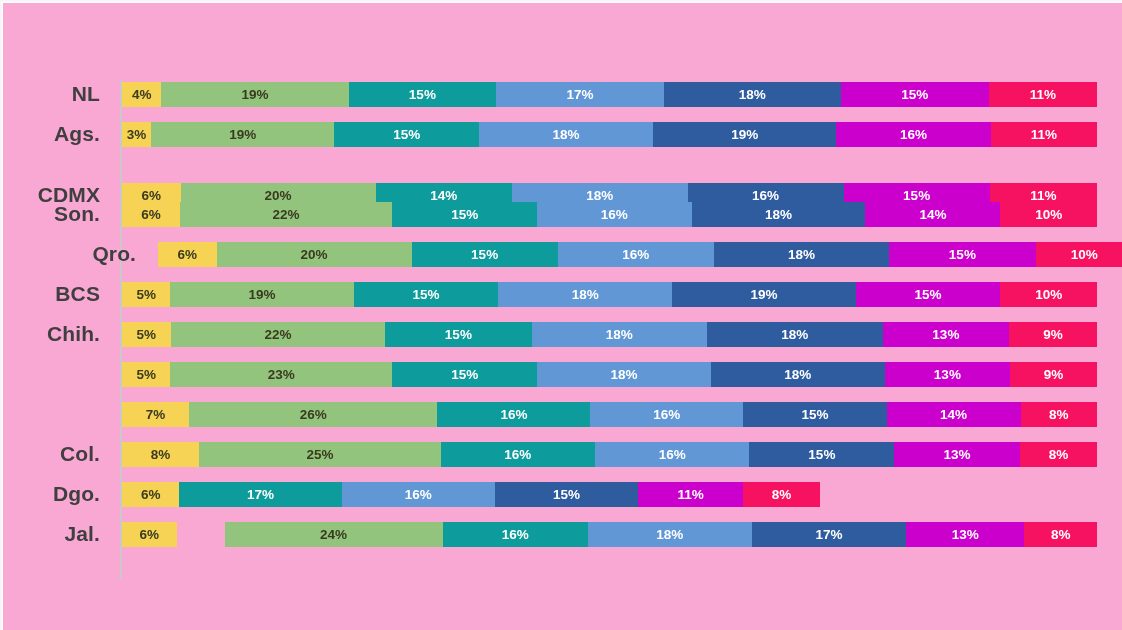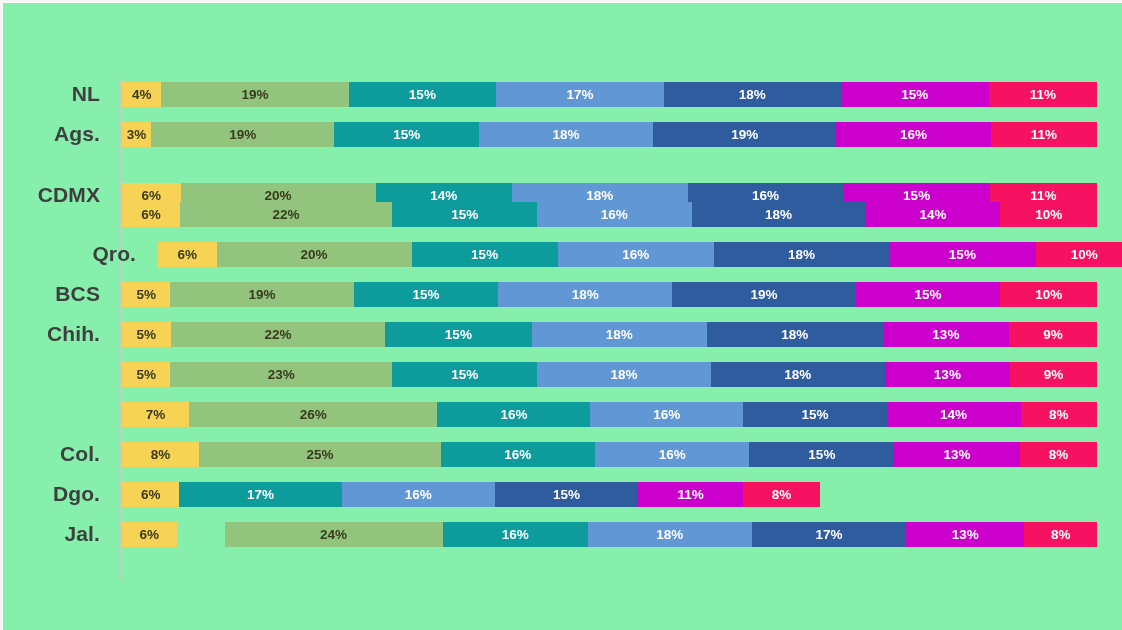--- a/index.html
+++ b/index.html
@@ -14,21 +14,21 @@
     overflow: hidden;
     position: relative;
   }
 
   #chart-root {
     position: absolute;
     left: 0;
     top: 0;
     width: 1122px;
     height: 630px;
-    background: #86efac;
+    background: #f9a8d4;
   }
 
   
   .page-edge-left {
     position: absolute;
     left: 0;
     top: 0;
     width: 3px;
     height: 630px;
     background: linear-gradient(to right, #f2f2f2, #ffffff);
@@ -163,20 +163,21 @@
             <div class="seg seg-label-dark" style="flex: 0.06 0 0px; background: rgb(246, 210, 85);">6%</div>
             <div class="seg seg-label-dark" style="flex: 0.2 0 0px; background: rgb(147, 196, 125);">20%</div>
             <div class="seg seg-label-light" style="flex: 0.14 0 0px; background: rgb(14, 155, 155);">14%</div>
             <div class="seg seg-label-light" style="flex: 0.18 0 0px; background: rgb(96, 151, 212);">18%</div>
             <div class="seg seg-label-light" style="flex: 0.16 0 0px; background: rgb(47, 92, 158);">16%</div>
             <div class="seg seg-label-light" style="flex: 0.15 0 0px; background: rgb(204, 0, 204);">15%</div>
             <div class="seg seg-label-light" style="flex: 0.11 0 0px; background: rgb(246, 18, 96);">11%</div>
           </div>
         </div>
         <div class="row" style="top: 120px;">
+          <div class="row-label">Son.</div>
           <div class="bar">
             <div class="seg seg-label-dark" style="flex: 0.0594059 0 0px; background: rgb(246, 210, 85);">6%</div>
             <div class="seg seg-label-dark" style="flex: 0.217822 0 0px; background: rgb(147, 196, 125);">22%</div>
             <div class="seg seg-label-light" style="flex: 0.148515 0 0px; background: rgb(14, 155, 155);">15%</div>
             <div class="seg seg-label-light" style="flex: 0.158416 0 0px; background: rgb(96, 151, 212);">16%</div>
             <div class="seg seg-label-light" style="flex: 0.178218 0 0px; background: rgb(47, 92, 158);">18%</div>
             <div class="seg seg-label-light" style="flex: 0.138614 0 0px; background: rgb(204, 0, 204);">14%</div>
             <div class="seg seg-label-light" style="flex: 0.0990099 0 0px; background: rgb(246, 18, 96);">10%</div>
           </div>
         </div>

